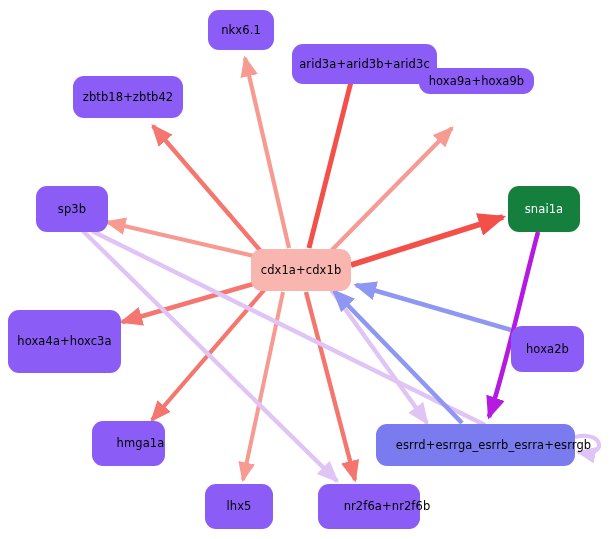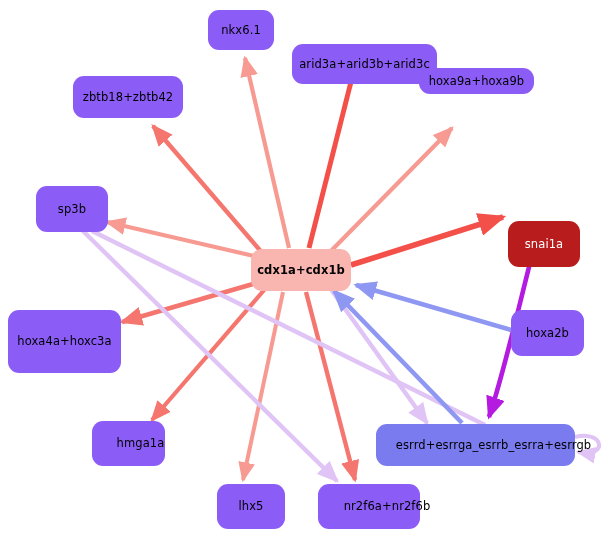--- a/index.html
+++ b/index.html
@@ -38,23 +38,22 @@
     padding: 0 8px;
   }
   .node-target {
     background: #8b5cf6;
     text-align: center;
   }
   .node-hub {
     background: #f9b5b0;
   }
   .node-strong {
-    background: #b91c1c;
+    background: #15803d;
     color: #ffffff;
-    margin-top: 35px;
   }
   .node-mid {
     background: #7b7bf0;
     padding-left: 44px;
   }
 </style>
 </head>
 <body>
 
 <div id="graph-canvas">
@@ -121,41 +120,41 @@
   </div>
 
   <div class="node node-target" style="left:27px; top:186px; width:72px; height:46px;margin-left:9px;">
     <span>sp3b</span>
   </div>
 
   <div class="node node-strong" style="left:508px; top:186px; width:72px; height:46px;">
     <span>snai1a</span>
   </div>
 
-  <div class="node node-hub" style="left:251px; top:249px; width:100px; height:42px;font-weight:bold;">
+  <div class="node node-hub" style="left:251px; top:249px; width:100px; height:42px;">
     <span>cdx1a+cdx1b</span>
   </div>
 
   <div class="node node-target" style="left:8px; top:310px; width:113px; height:63px;">
     <span>hoxa4a+hoxc3a</span>
   </div>
 
-  <div class="node node-target" style="left:511px; top:310px; width:73px; height:46px;">
+  <div class="node node-target" style="left:511px; top:326px; width:73px; height:46px;">
     <span>hoxa2b</span>
   </div>
 
   <div class="node node-target" style="left:92px; top:421px; width:73px; height:45px;padding-left:32px;">
     <span>hmga1a</span>
   </div>
 
   <div class="node node-mid" style="left:376px; top:424px; width:199px; height:42px;">
     <span>esrrd+esrrga_esrrb_esrra+esrrgb</span>
   </div>
 
-  <div class="node node-target" style="left:205px; top:484px; width:68px; height:45px;margin-left:12px;">
+  <div class="node node-target" style="left:205px; top:484px; width:68px; height:45px;">
     <span>lhx5</span>
   </div>
 
   <div class="node node-target" style="left:318px; top:484px; width:102px; height:45px;padding-left:44px;">
     <span>nr2f6a+nr2f6b</span>
   </div>
 
 </div>
 
 </body></html>

